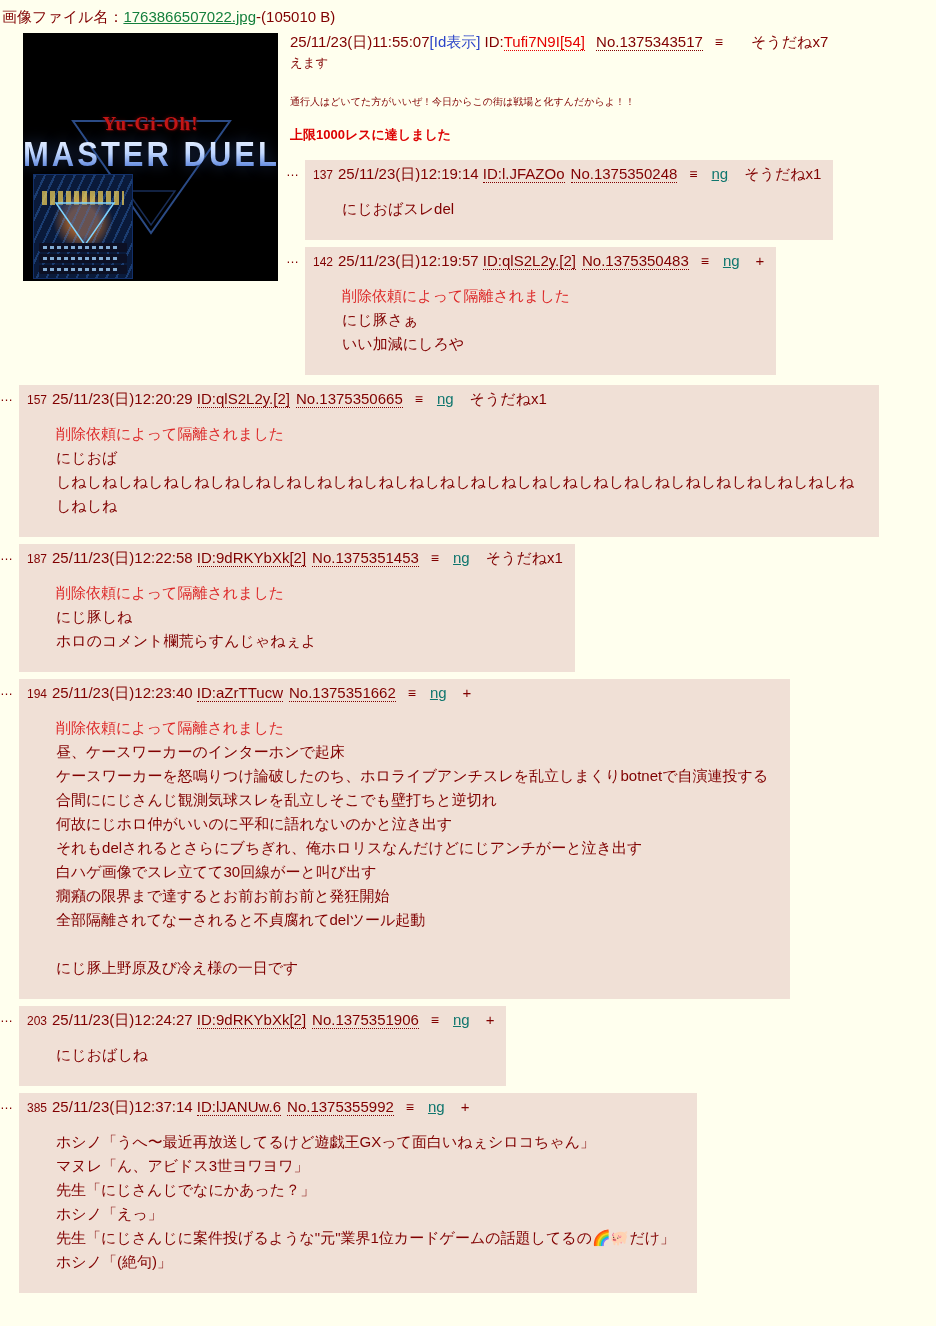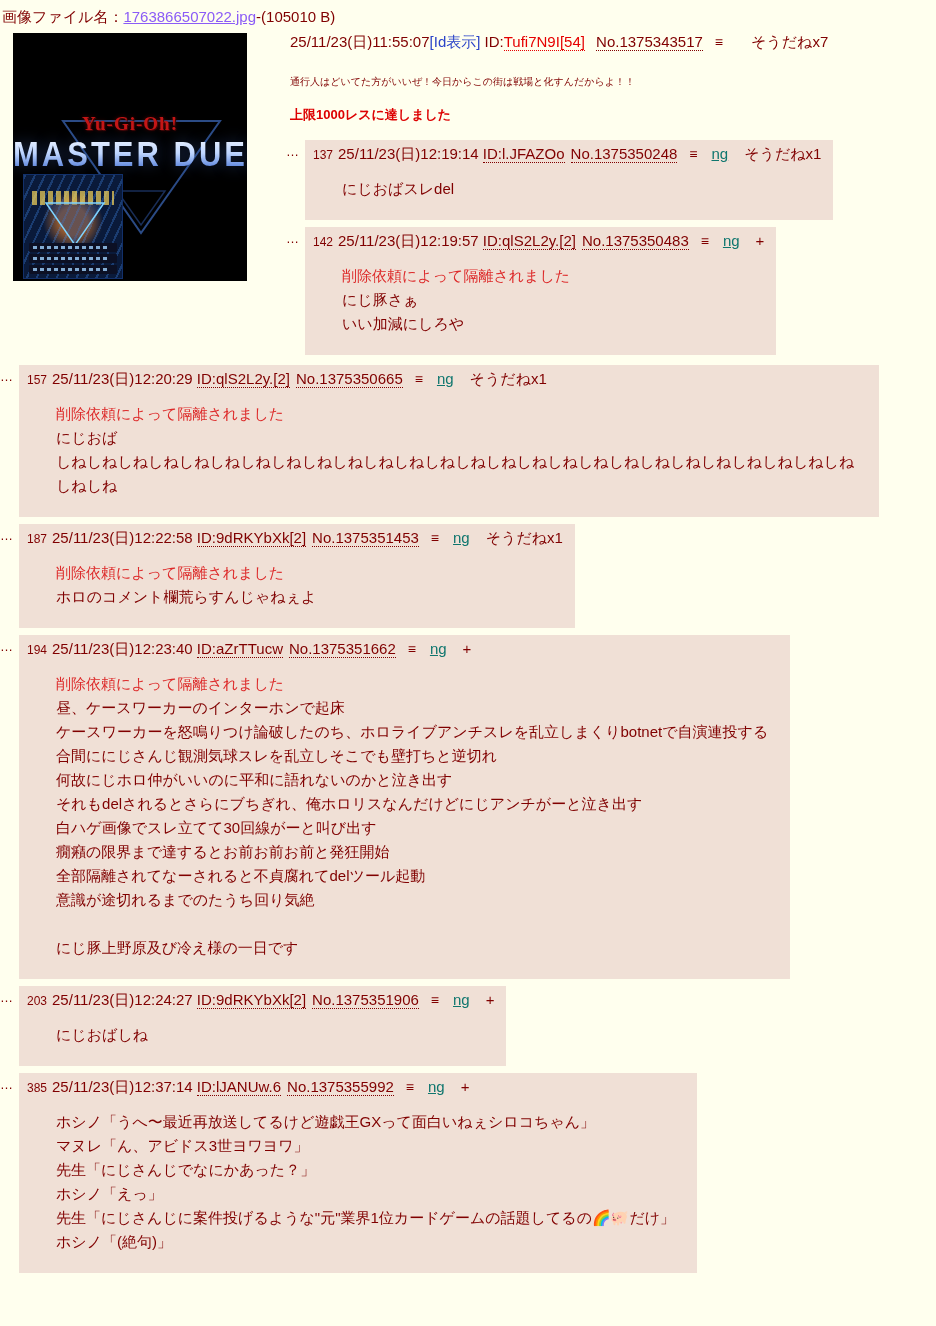--- a/index.html
+++ b/index.html
@@ -7,26 +7,26 @@
     width: 936px;
     background: #FFFFEE;
     font-family: "Liberation Sans", "DejaVu Sans", sans-serif;
     color: #800000;
     font-size: 15px;
   }
   body { position: relative; min-height: 1326px; overflow: hidden; }
 
   
   .file-line { padding: 8px 0 4px 2px; font-size: 15px; }
-  .file-line a { color: #8b5cf6; text-decoration: underline; cursor: pointer; }
+  .file-line a { color: #15803d; text-decoration: underline; cursor: pointer; }
 
   
   .thumb {
-    position: absolute; left: 13px; top: 33px;
-    width: 234px; height: 248px; background: #000;
+    position: absolute; left: 23px; top: 33px;
+    width: 255px; height: 248px; background: #000;
     cursor: pointer; overflow: hidden;
   }
   .thumb svg { position: absolute; left: 0; top: 0; }
   .ygo-logo {
     position: absolute; left: 0; right: 0; top: 80px; text-align: center;
     font-family: "Liberation Serif", serif; font-weight: bold;
     font-size: 19px; color: #c41616; letter-spacing: 1px;
     text-shadow: 0 0 4px #5a0a0a, 1px 1px 0 #3a0606;
   }
   .md-logo {
@@ -115,20 +115,21 @@
     <div class="inset-row" style="bottom:15px;"></div>
     <div class="inset-row" style="bottom:4px;"></div>
   </div>
 </div>
 
 <div class="op-col">
   <div class="op-head"><span>25/11/23(日)11:55:07</span><span class="idshow">[Id表示]</span>
     <span>ID:</span><span class="opid">Tufi7N9I[54]</span>
     <span class="no">No.1375343517</span><span class="menu-glyph">≡</span><span class="sodane">そうだねx7</span>
   </div>
+  <div class="op-sub">えます</div>
   <div class="op-body">通行人はどいてた方がいいぜ！今日からこの街は戦場と化すんだからよ！！</div>
   <div class="limit-note">上限1000レスに達しました</div>
 </div>
 
 <div style="height:16px"></div>
 
 <div class="reply-row indent">
   <span class="expand">…</span>
   <div class="rbox">
     <div class="rhead">
@@ -175,20 +176,21 @@
 
 <div class="reply-row flush">
   <span class="expand">…</span>
   <div class="rbox">
     <div class="rhead">
       <span class="rnum">187</span><span>25/11/23(日)12:22:58</span>
       <span class="dotted">ID:9dRKYbXk[2]</span><span class="dotted rno">No.1375351453</span><span class="menu-glyph">≡</span><a class="rng">ng</a><span class="rvote">そうだねx1</span>
     </div>
     <div class="rbody">
       <div class="rline red">削除依頼によって隔離されました</div>
+      <div class="rline">にじ豚しね</div>
       <div class="rline">ホロのコメント欄荒らすんじゃねぇよ</div>
     </div>
   </div>
 </div>
 
 <div class="reply-row flush">
   <span class="expand">…</span>
   <div class="rbox">
     <div class="rhead">
       <span class="rnum">194</span><span>25/11/23(日)12:23:40</span>
@@ -197,21 +199,20 @@
     <div class="rbody">
       <div class="rline red">削除依頼によって隔離されました</div>
       <div class="rline">昼、ケースワーカーのインターホンで起床</div>
       <div class="rline">ケースワーカーを怒鳴りつけ論破したのち、ホロライブアンチスレを乱立しまくりbotnetで自演連投する</div>
       <div class="rline">合間ににじさんじ観測気球スレを乱立しそこでも壁打ちと逆切れ</div>
       <div class="rline">何故にじホロ仲がいいのに平和に語れないのかと泣き出す</div>
       <div class="rline">それもdelされるとさらにブちぎれ、俺ホロリスなんだけどにじアンチがーと泣き出す</div>
       <div class="rline">白ハゲ画像でスレ立てて30回線がーと叫び出す</div>
       <div class="rline">癇癪の限界まで達するとお前お前お前と発狂開始</div>
       <div class="rline">全部隔離されてなーされると不貞腐れてdelツール起動</div>
-      <div class="rline">意識が途切れるまでのたうち回り気絶</div>
       <div class="rline"></div>
       <div class="rline">にじ豚上野原及び冷え様の一日です</div>
     </div>
   </div>
 </div>
 
 <div class="reply-row flush">
   <span class="expand">…</span>
   <div class="rbox">
     <div class="rhead">

